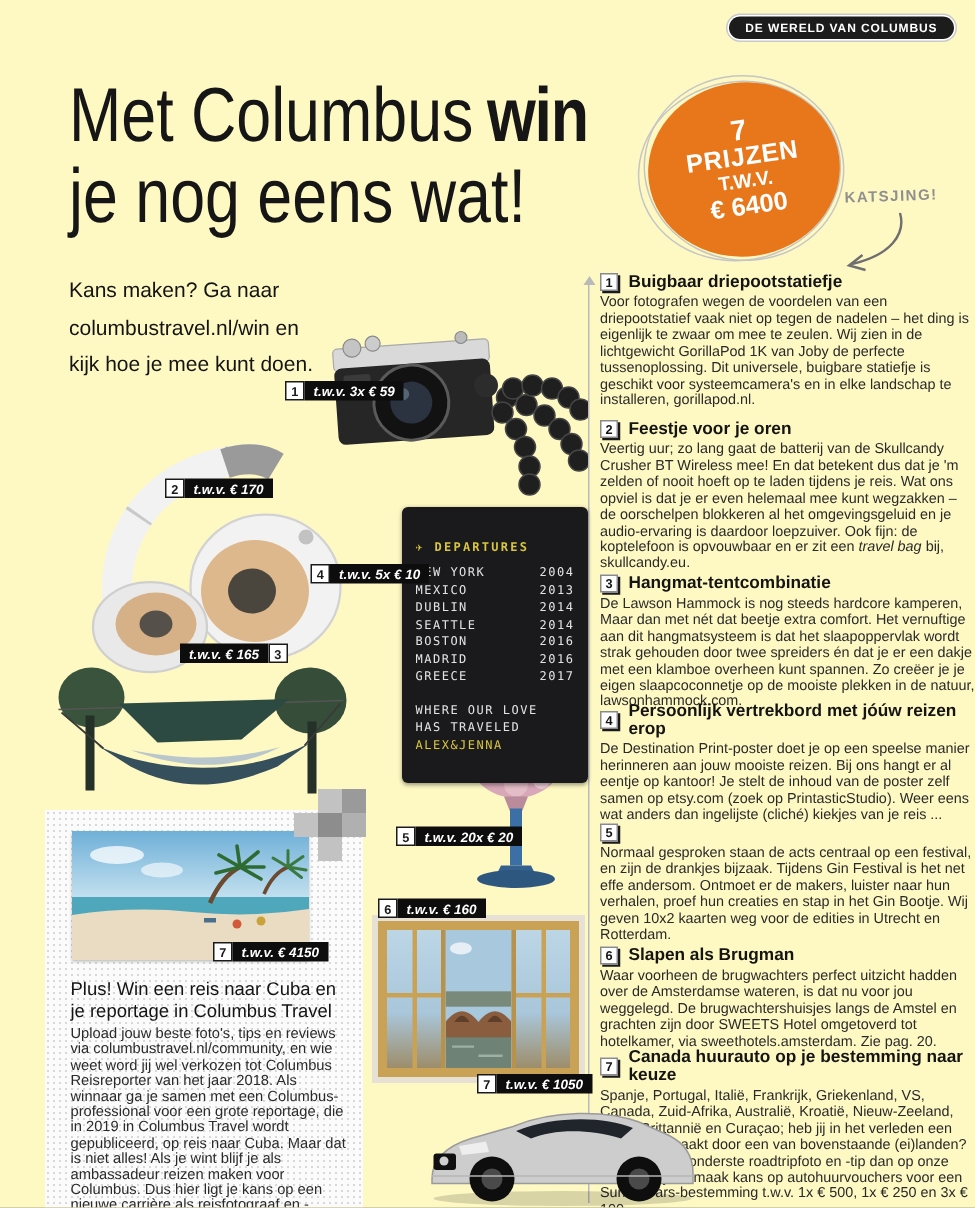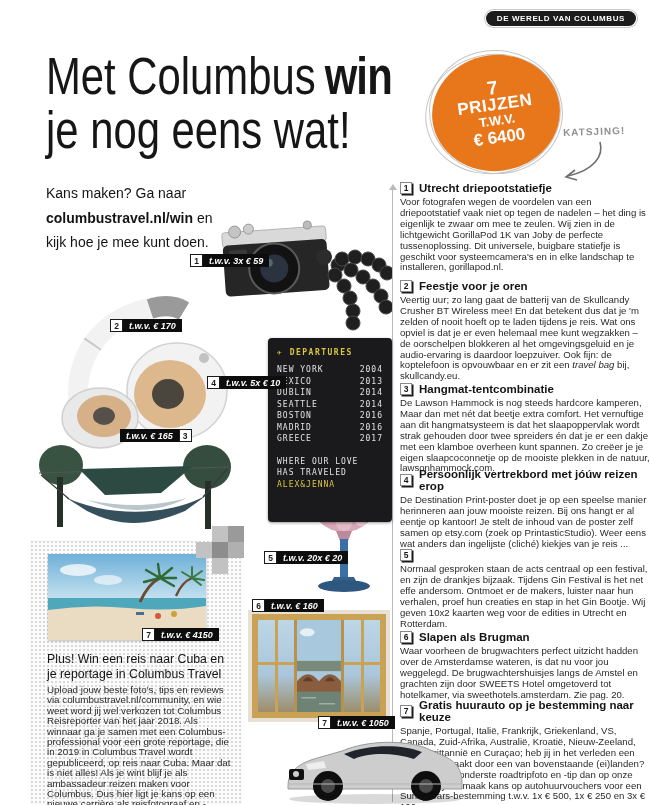--- a/index.html
+++ b/index.html
@@ -1,17 +1,17 @@
 <!DOCTYPE html>
 <html><head>
 <meta charset="utf-8">
 <style>
   * { margin:0; padding:0; box-sizing:border-box; }
   body { background:#888; font-family:"Liberation Sans", sans-serif; }
-  .page { position:relative; width:650px; height:805px; background:#ffffff; overflow:hidden; margin:0 auto; }
+  .page { position:relative; width:650px; height:805px; background:#fef9c3; overflow:hidden; margin:0 auto; }
 
   
   .section-tag { position:absolute; right:14px; top:11px; background:#1c1c1c; color:#fff;
     font-size:8px; font-weight:bold; letter-spacing:0.6px; padding:3px 11px; border-radius:9px;
     box-shadow:0 0 0 1px #fff, 0 0 0 2px #c9c9c9; }
 
   
   .headline { position:absolute; left:46px; top:50px; color:#161616; font-weight:400;
     font-size:51px; line-height:54px; transform:scaleX(0.82); transform-origin:left top; white-space:nowrap; }
   .headline b { font-weight:800; margin-left:11px; letter-spacing:-1px; }
@@ -27,40 +27,40 @@
   .badge .b1 { font-size:19px; font-weight:800; line-height:17px; }
   .badge .b2 { font-size:17px; font-weight:800; line-height:18px; letter-spacing:0.5px; }
   .badge .b3 { font-size:13px; font-weight:800; line-height:14px; }
   .badge .b4 { font-size:17px; font-weight:800; line-height:19px; }
   .katsjing { position:absolute; left:563px; top:126px; color:#8f8f8f; font-size:10px; font-weight:bold;
     letter-spacing:1px; transform:rotate(-2deg); }
   .katsjing-arrow { position:absolute; left:548px; top:138px; }
 
   
   .intro { position:absolute; left:46px; top:181px; font-size:14px; line-height:24.5px; color:#141414; }
-  .intro .url { font-weight:700; }
+  .intro .url { font-weight:400; }
 
   
   .vrule { position:absolute; left:392px; top:190px; width:1px; height:612px; background:#b9b9b9; }
   .vrule-tip { position:absolute; left:389px; top:184px; width:0; height:0;
     border-left:4px solid transparent; border-right:4px solid transparent; border-bottom:6px solid #b9b9b9; }
 
   
   .ptag { position:absolute; display:flex; align-items:stretch; height:13px; z-index:30; }
   .ptag .pnum { width:13px; background:#fff; border:1px solid #1a1a1a; color:#1a1a1a; font-size:8.5px;
     font-weight:800; display:flex; align-items:center; justify-content:center; }
   .ptag .plabel { background:#0d0d0d; color:#fff; font-size:9px; font-weight:800; font-style:italic;
     display:flex; align-items:center; padding:0 6px; white-space:nowrap; }
   .ptag.rev { flex-direction:row-reverse; }
 
   
   .depboard { position:absolute; left:268px; top:338px; width:124px; height:184px; background:#1a1a1c;
     border-radius:4px; padding:10px 9px; font-family:"DejaVu Sans Mono", monospace; z-index:5;
     box-shadow:0 1px 3px rgba(0,0,0,0.4); }
-  .dep-header { color:#d9c53f; font-size:8px; letter-spacing:1.5px; font-weight:bold; margin-bottom:7px; }
+  .dep-header { color:#d9c53f; font-size:8px; letter-spacing:1.5px; font-weight:bold; margin-bottom:7px;margin-top:12px; }
   .dep-row { display:flex; justify-content:space-between; color:#e3e3e3; font-size:8px;
     letter-spacing:1px; line-height:11.5px; }
   .dep-footer { margin-top:11px; }
   .dep-footer div { color:#e3e3e3; font-size:8px; letter-spacing:1px; line-height:11.5px; }
   .dep-footer .yellow { color:#d9c53f; }
 
   
   .article { position:absolute; left:400px; width:250px; color:#222; }
   .article h3 { font-size:11.5px; font-weight:800; color:#141414; margin-bottom:3px; display:flex; align-items:center; }
   .numbox { display:inline-flex; width:12px; height:12px; border:1px solid #8a8a8a; background:#fff;
@@ -346,21 +346,21 @@
       <span class="plabel">t.w.v. € 4150</span>
   </div>
   <div class="ptag" style="left:318px; top:716px;">
     <span class="pnum">7</span>
       <span class="plabel">t.w.v. € 1050</span>
   </div>
 
   <section class="article" style="top:182px;">
     <h3>
         <span class="numbox">1</span>
-        <span>Utrecht driepootstatiefje</span>
+        <span>Buigbaar driepootstatiefje</span>
       </h3>
     <p>Voor fotografen wegen de voordelen van een driepootstatief vaak niet op tegen de nadelen – het ding is eigenlijk te zwaar om mee te zeulen. Wij zien in de lichtgewicht GorillaPod 1K van Joby de perfecte tussenoplossing. Dit universele, buigbare statiefje is geschikt voor systeemcamera's en in elke landschap te installeren, gorillapod.nl.</p>
   </section>
 
   <section class="article" style="top:280px;">
     <h3>
         <span class="numbox">2</span>
         <span>Feestje voor je oren</span>
       </h3>
     <p><span>Veertig uur; zo lang gaat de batterij van de Skullcandy Crusher BT Wireless mee! En dat betekent dus dat je 'm zelden of nooit hoeft op te laden tijdens je reis. Wat ons opviel is dat je er even helemaal mee kunt wegzakken – de oorschelpen blokkeren al het omgevingsgeluid en je audio-ervaring is daardoor loepzuiver. Ook fijn: de koptelefoon is opvouwbaar en er zit een </span><i>travel bag</i><span> bij, skullcandy.eu.</span></p>
@@ -393,18 +393,18 @@
     <h3>
         <span class="numbox">6</span>
         <span>Slapen als Brugman</span>
       </h3>
     <p>Waar voorheen de brugwachters perfect uitzicht hadden over de Amsterdamse wateren, is dat nu voor jou weggelegd. De brugwachtershuisjes langs de Amstel en grachten zijn door SWEETS Hotel omgetoverd tot hotelkamer, via sweethotels.amsterdam. Zie pag. 20.</p>
   </section>
 
   <section class="article" style="top:699px;">
     <h3>
         <span class="numbox">7</span>
-        <span>Gratis huurauto op je bestemming naar keuze</span>
+        <span>Canada huurauto op je bestemming naar keuze</span>
       </h3>
     <p>Spanje, Portugal, Italië, Frankrijk, Griekenland, VS, Canada, Zuid-Afrika, Australië, Kroatië, Nieuw-Zeeland, Groot-Brittannië en Curaçao; heb jij in het verleden een roadtrip gemaakt door een van bovenstaande (ei)landen? Deel jouw bijzonderste roadtripfoto en -tip dan op onze community en maak kans op autohuurvouchers voor een Sunny Cars-bestemming t.w.v. 1x € 500, 1x € 250 en 3x € 100.</p>
   </section>
 
 </div>
 
 </body></html>

